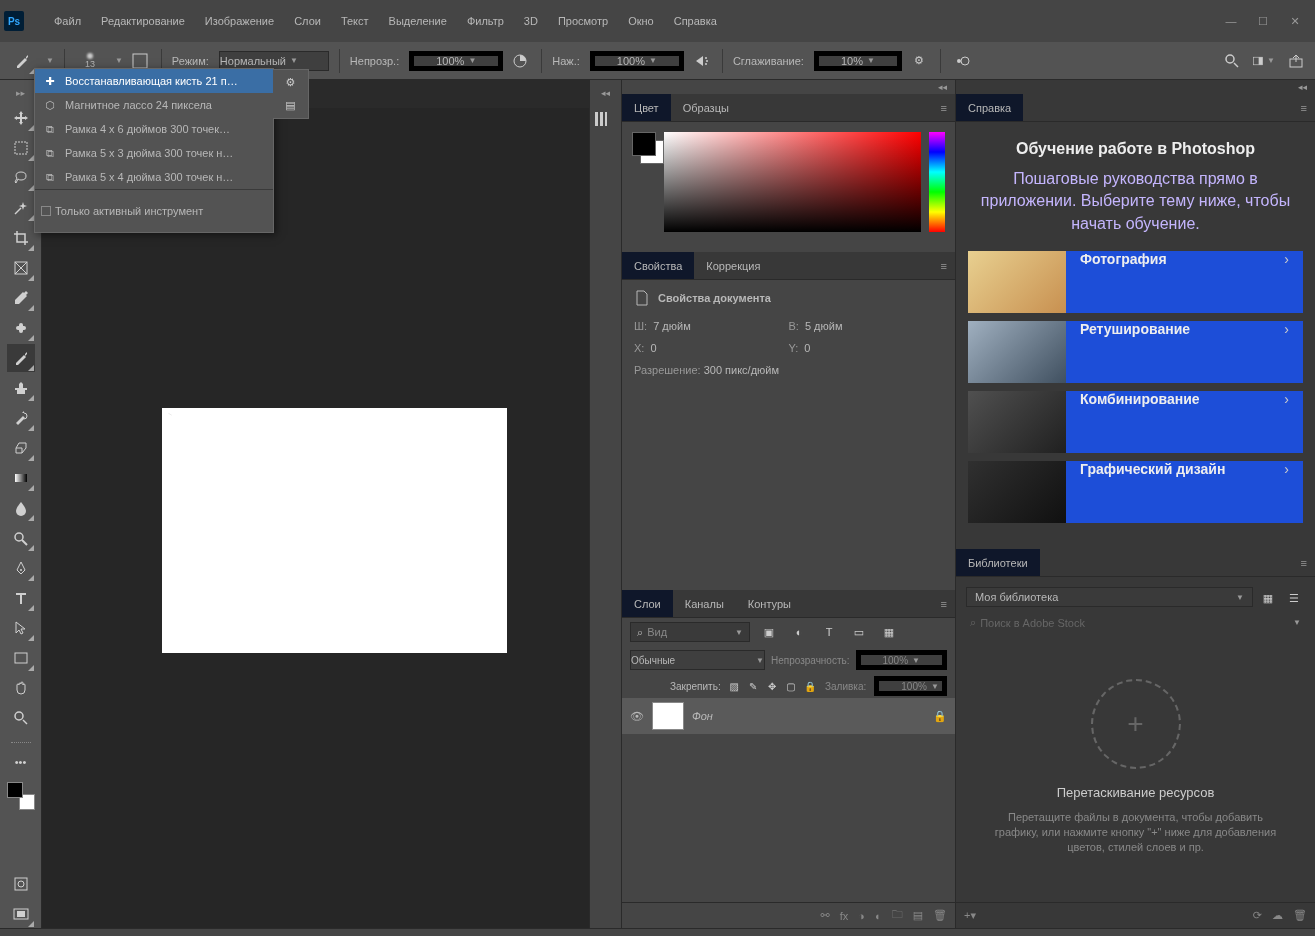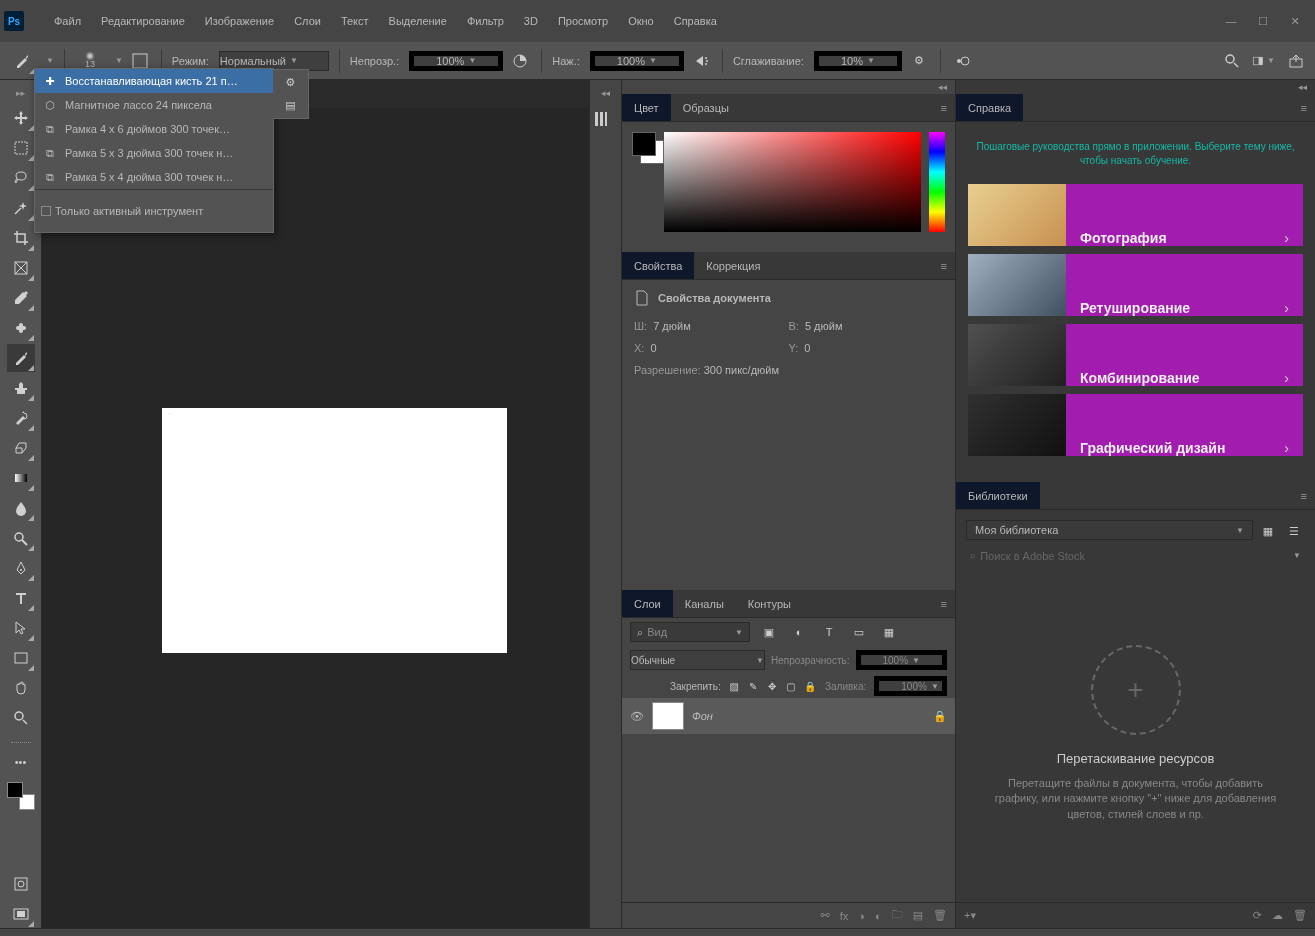--- a/index.html
+++ b/index.html
@@ -47,22 +47,22 @@
 .layers-toolbar { height: 28px; display: flex; align-items: center; padding: 0 8px; gap: 8px; }
 .layer-search { flex: 1; background: #3a3a3a; border: 1px solid #2a2a2a; padding: 2px 6px; display: flex; align-items: center; gap: 4px; height: 20px; max-width: 120px; }
 .layers-controls { height: 28px; display: flex; align-items: center; padding: 0 8px; gap: 6px; font-size: 10px; }
 .lock-row { height: 24px; display: flex; align-items: center; padding: 0 8px; gap: 8px; font-size: 10px; margin-left: 40px; }
 .layer-row { height: 36px; background: #5a5a5a; display: flex; align-items: center; padding: 0 8px; gap: 8px; }
 .layer-thumb { width: 32px; height: 28px; background: #fff; border: 1px solid #888; }
 .layers-footer { height: 26px; display: flex; align-items: center; justify-content: flex-end; padding: 0 8px; gap: 10px; border-top: 1px solid #2a2a2a; color: #888; margin-top: auto; }
 .far-right { width: 360px; background: #383838; border-left: 1px solid #2a2a2a; display: flex; flex-direction: column; }
 .learn-body { padding: 18px 12px; text-align: center; }
 .learn-title { font-size: 16px; font-weight: bold; color: #eee; margin-bottom: 10px; }
-.learn-sub { font-size: 10px; color: #14b8a6; line-height: 1.4; margin-bottom: 16px; }
-.learn-item { height: 62px; background: #a21caf; display: flex; align-items: flex-end; margin-bottom: 8px; cursor: pointer; }
+.learn-sub { font-size: 16px; color: #c4b5fd; line-height: 1.4; margin-bottom: 16px; }
+.learn-item { height: 62px; background: #1d4ed8; display: flex; align-items: flex-start; margin-bottom: 8px; cursor: pointer; }
 .learn-thumb { width: 98px; height: 62px; background: #555; }
 .learn-label { flex: 1; padding: 0 14px; font-size: 14px; font-weight: bold; color: #eee; text-align: left; }
 .learn-arrow { padding: 0 14px; color: #ccc; font-size: 14px; }
 .lib-body { flex: 1; padding: 10px; display: flex; flex-direction: column; }
 .lib-dd { background: #3a3a3a; border: 1px solid #2a2a2a; padding: 3px 8px; display: flex; justify-content: space-between; align-items: center; margin-bottom: 6px; }
 .lib-search { background: transparent; padding: 3px 4px; display: flex; align-items: center; gap: 4px; color: #666; margin-bottom: 10px; }
 .lib-drop { flex: 1; display: flex; flex-direction: column; align-items: center; justify-content: center; text-align: center; padding: 0 20px; }
 .lib-circle { width: 90px; height: 90px; border: 2px dashed #666; border-radius: 50%; display: flex; align-items: center; justify-content: center; font-size: 28px; color: #666; margin-bottom: 16px; }
 .lib-drop-title { font-size: 13px; color: #ccc; margin-bottom: 10px; }
 .lib-drop-sub { font-size: 11px; color: #888; line-height: 1.4; }
@@ -483,20 +483,21 @@
     </div>
   </div>
 
   <div class="far-right">
     <div style="font-size:9px;color:#999;text-align:right;padding:2px 8px;">◂◂</div>
     <div class="panel-tabs">
       <div class="panel-tab active">Справка</div>
       <div class="panel-menu">≡</div>
     </div>
     <div class="learn-body">
+      <div class="learn-title">Обучение работе в Photoshop</div>
       <div class="learn-sub">Пошаговые руководства прямо в приложении. Выберите тему ниже, чтобы начать обучение.</div>
       <div class="learn-item">
           <div class="learn-thumb t1"></div>
           <div class="learn-label">Фотография</div>
           <div class="learn-arrow">›</div>
         </div>
       <div class="learn-item">
           <div class="learn-thumb t2"></div>
           <div class="learn-label">Ретуширование</div>
           <div class="learn-arrow">›</div>

